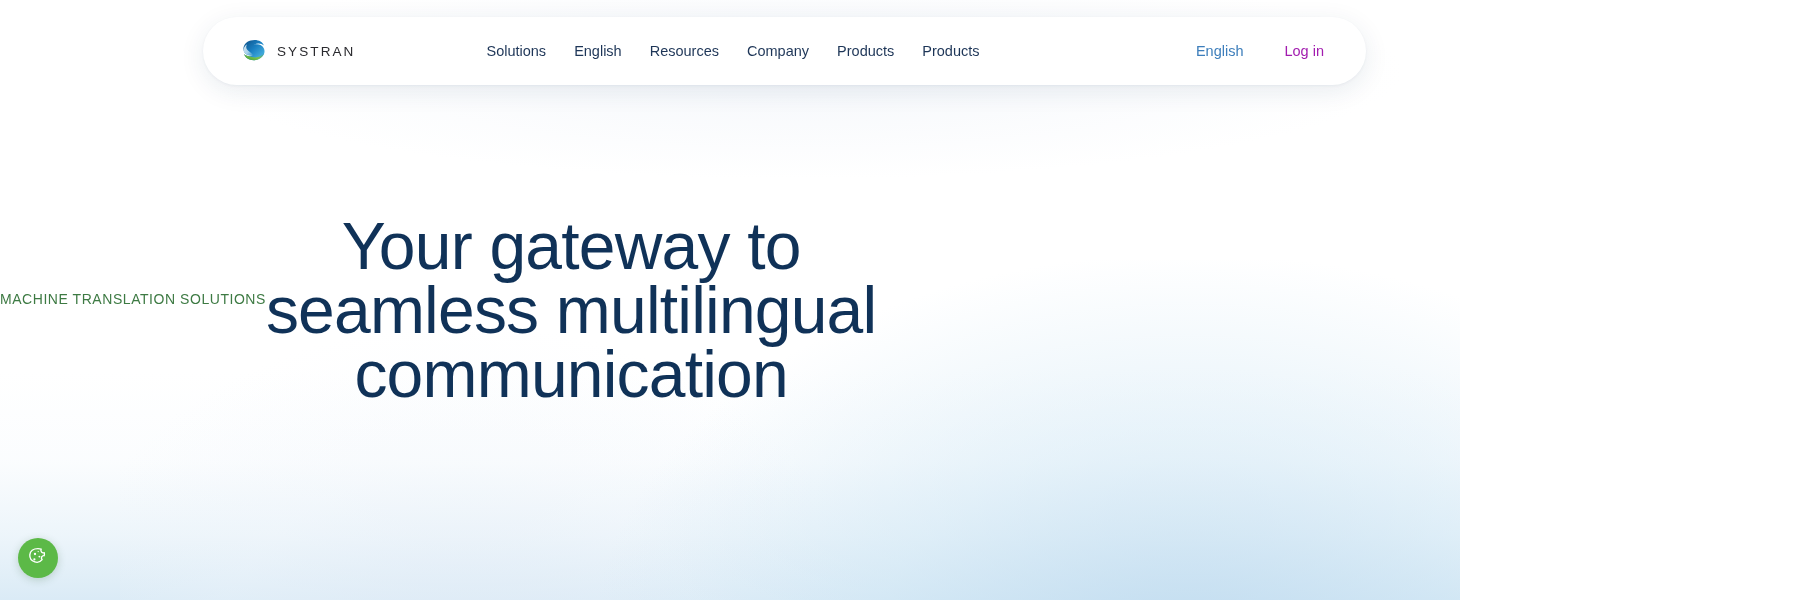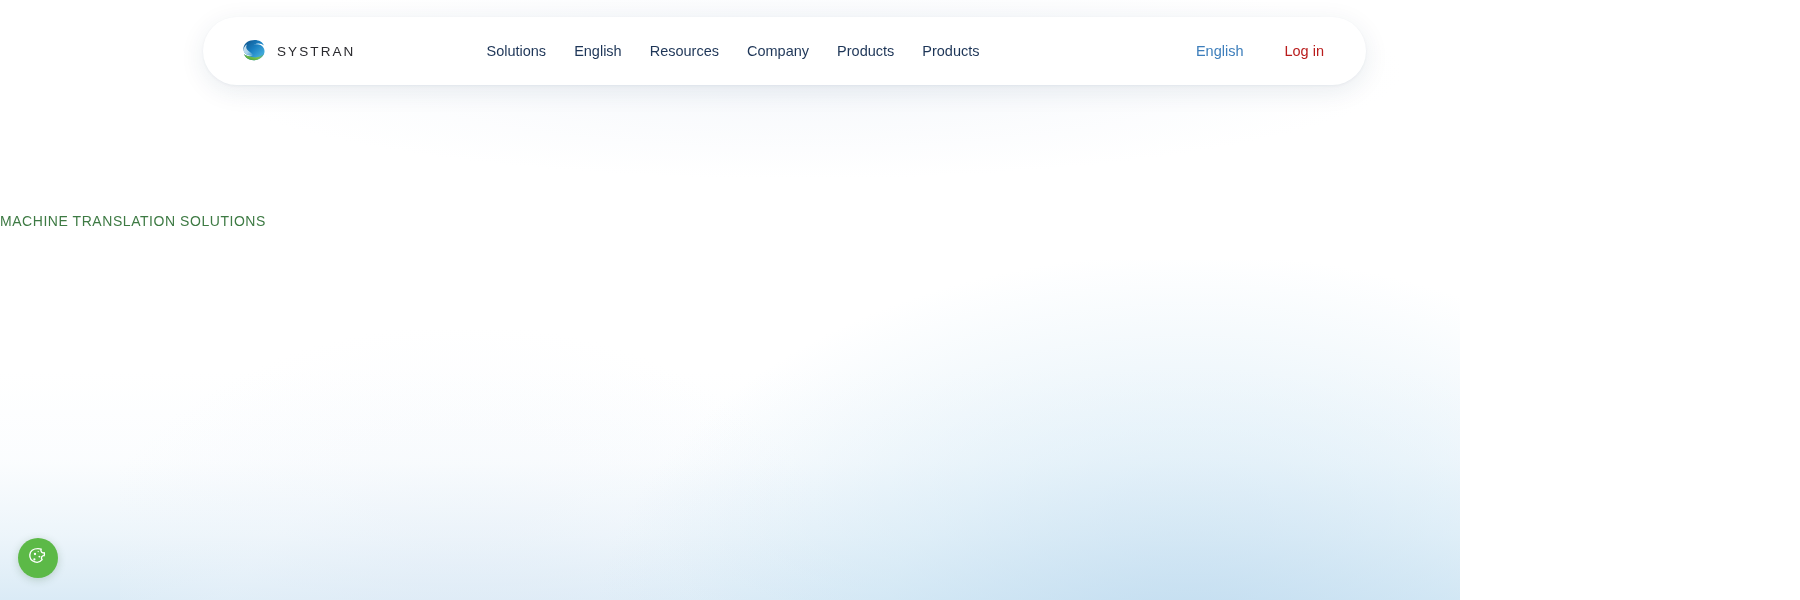--- a/index.html
+++ b/index.html
@@ -161,21 +161,21 @@
     font-size: 15px;
     font-weight: 700;
     font-family: "Liberation Sans", sans-serif;
     cursor: pointer;
     white-space: nowrap;
     letter-spacing: 0.1px;
   }
 
   .login-link {
     font-size: 14.5px;
-    color: #b91c1c;
+    color: #a21caf;
     text-decoration: none;
     padding: 0 14px 0 24px;
     white-space: nowrap;
     line-height: 1;
   }
 
   
   .hero {
     position: absolute;
     left: 0;
@@ -284,20 +284,25 @@
       <a class="lang-link" href="#">English</a>
       <a class="login-link" href="#">Log in</a>
     </div>
 
   </nav>
 
   <section class="hero">
 
     <div class="eyebrow">MACHINE TRANSLATION SOLUTIONS</div>
 
+    <h1 class="headline">
+      <span>Your gateway to</span><br>
+      <span>seamless multilingual</span><br>
+      <span>communication</span>
+    </h1>
 
 
   </section>
 
   <button class="cookie-widget">
     <svg width="24" height="24" viewBox="0 0 24 24">
       <path d="M12 2.6 c1.1 0 2.2 .2 3.2 .6 -.5 .9 -.4 2 .3 2.8 .7 .8 1.8 1 2.7 .6 .1 .5 .2 1 .2 1.5 0 .6 -.1 1.1 -.2 1.6 -1 -.2 -2 .3 -2.5 1.2 -.5 .9 -.3 2 .4 2.7 -1.7 2.2 -4.6 3.2 -7.3 2.3 C5.6 14.9 3.6 12 3.8 8.9 4.1 5.3 7.2 2.6 12 2.6 Z" fill="none" stroke="#ffffff" stroke-width="1.35" stroke-linejoin="round"></path>
       <circle cx="9" cy="8" r="1.15" fill="#ffffff"></circle>
       <circle cx="13.4" cy="10.6" r="0.95" fill="#ffffff"></circle>
       <circle cx="8.4" cy="13.3" r="1.1" fill="#ffffff"></circle>

